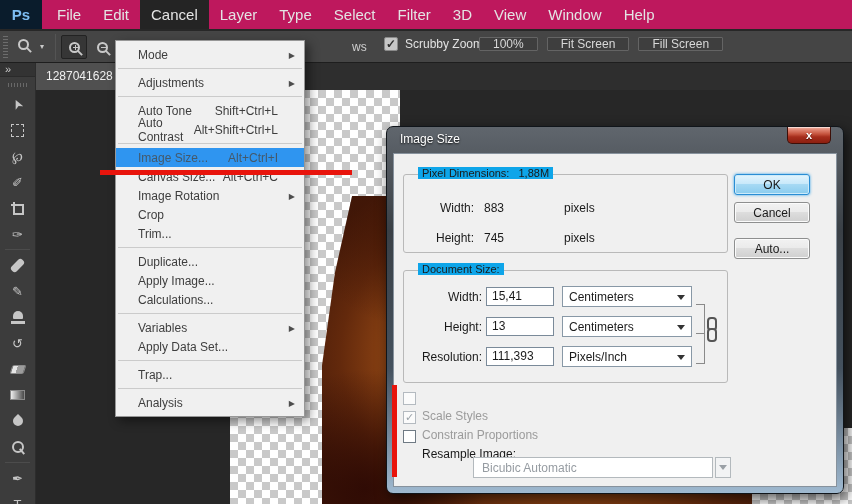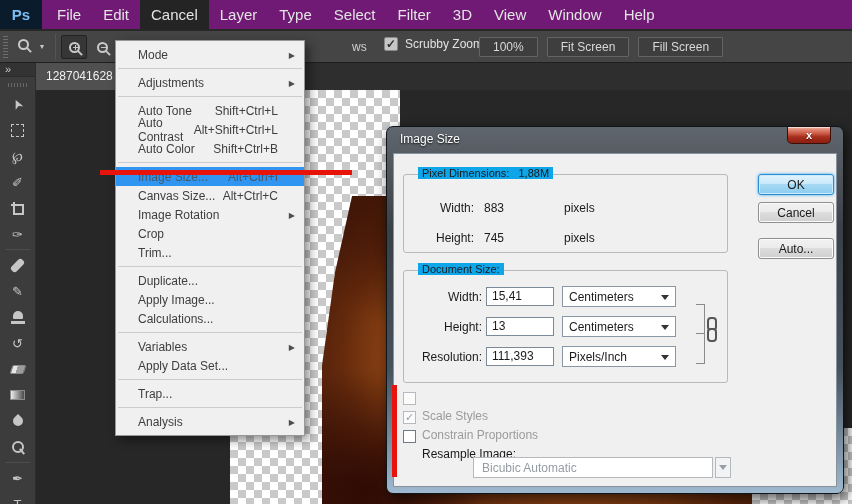--- a/index.html
+++ b/index.html
@@ -1,20 +1,20 @@
 <!DOCTYPE html>
 <html><head>
 <meta charset="utf-8">
 <style>
   *{margin:0;padding:0;box-sizing:border-box;font-family:"Liberation Sans",sans-serif;}
   html,body{background:#111;}
   #app{position:relative;width:852px;height:504px;background:#272727;overflow:hidden;}
 
   
-  #menubar{position:absolute;left:0;top:0;width:852px;height:30px;background:#701a75;border-bottom:1px solid #272727;display:flex;align-items:stretch;z-index:20;}
+  #menubar{position:absolute;left:0;top:0;width:852px;height:30px;background:#be185d;border-bottom:1px solid #272727;display:flex;align-items:stretch;z-index:20;}
   #ps-logo{width:42px;display:flex;align-items:center;justify-content:center;background:#0a1c2c;color:#7dbdf2;font-weight:bold;font-size:15px;}
   #menubar-items{display:flex;align-items:stretch;margin-left:4px;}
   .mb-item{display:flex;align-items:center;padding:0 11px;font-size:15px;color:#e4e4e4;cursor:default;}
   .mb-item.active{background:#242424;}
 
   
   #optionsbar{position:absolute;left:0;top:31px;width:852px;height:32px;background:#454545;border-bottom:1px solid #1e1e1e;z-index:15;}
   .grip-v{position:absolute;left:3px;top:5px;width:5px;height:22px;background:repeating-linear-gradient(0deg,#6d6d6d 0 1px,transparent 1px 3px);}
   .mag{display:inline-block;width:11px;height:11px;border:2px solid #c9c9c9;border-radius:50%;position:relative;}
   .mag::after{content:"";position:absolute;width:2px;height:6px;background:#c9c9c9;right:-3px;bottom:-5px;transform:rotate(-45deg);}
@@ -24,21 +24,21 @@
   #zoomtool-caret{position:absolute;left:40px;top:11px;font-size:8px;color:#c9c9c9;}
   .opt-sep{position:absolute;left:55px;top:3px;width:1px;height:26px;background:#2c2c2c;border-right:1px solid #545454;}
   .zbtn{position:absolute;top:4px;width:26px;height:24px;display:flex;align-items:center;justify-content:center;border-radius:2px;}
   #zoom-in-btn{left:61px;background:#363636;border:1px solid #222;}
   #zoom-out-btn{left:89px;}
   #opt-clip{position:absolute;left:352px;top:9px;font-size:12px;color:#cfcfcf;}
   #scrubby{position:absolute;left:384px;top:6px;display:flex;align-items:center;}
   .opt-check{width:14px;height:14px;background:#c6c6c6;border:1px solid #8a8a8a;border-radius:2px;color:#2e2e2e;font-size:12px;line-height:12px;text-align:center;font-weight:bold;}
   #scrubby .lbl{margin-left:7px;font-size:12px;color:#e2e2e2;}
   #opt-buttons{position:absolute;left:479px;top:6px;display:flex;gap:9px;}
-  .opt-btn{height:20px;padding:0 13px;display:flex;align-items:center;background:#3e3e3e;border:1px solid #646464;border-radius:1px;font-size:12px;color:#d8d8d8;}
+  .opt-btn{height:14px;padding:0 13px;display:flex;align-items:center;background:#3e3e3e;border:1px solid #646464;border-radius:1px;font-size:12px;color:#d8d8d8;}
 
   
   #toolbar{position:absolute;left:0;top:63px;width:36px;height:441px;background:#3c3c3c;border-right:1px solid #2d2d2d;z-index:10;}
   #tb-head{height:14px;background:#333;color:#c9c9c9;font-size:11px;line-height:13px;padding-left:5px;border-bottom:1px solid #2a2a2a;}
   .grip-h{margin:6px auto 4px auto;width:20px;height:4px;background:repeating-linear-gradient(90deg,#686868 0 1px,transparent 1px 3px);}
   .tool{height:26px;display:flex;align-items:center;justify-content:center;color:#c6c6c6;}
   .ticon{font-size:13px;line-height:13px;}
   .rot-move{display:inline-block;transform:rotate(-115deg);}
   .tool-sep{height:1px;background:#4c4c4c;margin:2px 5px;}
   .sh-marquee{width:13px;height:13px;border:1px dashed #c6c6c6;}
@@ -82,30 +82,30 @@
   .glabel{position:absolute;top:-8px;left:14px;background:#0ea5e9;padding:0 4px;font-size:11px;color:#1a1a1a;white-space:nowrap;}
   #grp-pixel{left:9px;top:20px;width:325px;height:79px;}
   #grp-doc{left:9px;top:116px;width:325px;height:113px;}
   .prow{position:absolute;left:0;width:100%;display:flex;align-items:center;font-size:12px;color:#1a1a1a;}
   .prow .pl{width:70px;text-align:right;}
   .prow .pv{margin-left:10px;width:60px;}
   .prow .pu{margin-left:20px;}
   .drow{position:absolute;left:0;width:100%;display:flex;align-items:center;font-size:12px;color:#1a1a1a;}
   .drow .dl{width:78px;text-align:right;}
   .drow .din{margin-left:4px;width:68px;height:19px;background:#fff;border:1px solid #7a8a99;padding:0 5px;line-height:17px;}
-  .drow .dsel{position:relative;margin-left:8px;width:114px;height:21px;background:#fff;border:1px solid #8898a6;padding:0 6px;display:flex;align-items:center;}
+  .drow .dsel{position:relative;margin-left:8px;width:130px;height:21px;background:#fff;border:1px solid #8898a6;padding:0 6px;display:flex;align-items:center;}
   .dar{width:0;height:0;border-left:4px solid transparent;border-right:4px solid transparent;border-top:5px solid #333;}
   .dsel .dar{position:absolute;right:6px;top:8px;}
   #link-bracket{position:absolute;left:302px;top:150px;width:9px;height:60px;border:1px solid #8a8a8a;border-left:none;}
   #link-stub{position:absolute;left:302px;top:179px;width:9px;height:1px;background:#8a8a8a;}
   #chain-icon{position:absolute;left:313px;top:163px;width:10px;height:34px;}
   #chain-icon .c1,#chain-icon .c2{position:absolute;left:0;width:10px;height:14px;border:2px solid #555;border-radius:4px;background:#f0f0f0;}
   #chain-icon .c1{top:0;}
   #chain-icon .c2{top:11px;}
-  .btn{position:absolute;left:364px;width:76px;height:21px;display:flex;align-items:center;justify-content:center;font-size:12px;color:#1a1a1a;border-radius:3px;}
+  .btn{position:absolute;left:340px;width:76px;height:21px;display:flex;align-items:center;justify-content:center;font-size:12px;color:#1a1a1a;border-radius:3px;}
   #btn-ok{top:20px;background:linear-gradient(180deg,#e3f4fd 0%,#c9e9fa 45%,#a6d9f4 50%,#8accee 100%);border:1px solid #2a8dd4;box-shadow:0 0 3px #35a3e8,inset 0 0 0 1px #cdebfa;}
   #btn-cancel{top:48px;}
   #btn-auto{top:84px;}
   .btn.std{background:linear-gradient(180deg,#f2f2f2 0%,#ebebeb 45%,#dddddd 50%,#cfcfcf 100%);border:1px solid #8e8f8f;box-shadow:inset 0 0 0 1px #fbfbfb;}
   .cbrow{position:absolute;left:9px;height:16px;display:flex;align-items:center;font-size:12px;}
   .cbox{width:13px;height:13px;border:1px solid #6f7a84;background:#fff;font-size:11px;line-height:11px;text-align:center;color:#9aa2a8;}
   .cbrow.dis .cbox{border-color:#b4bac0;background:#fbfbfb;}
   .cbrow .cl{margin-left:6px;color:#1a1a1a;margin-top:36px;}
   .cbrow.dis .cl{color:#9b9b9b;}
   #resample-select{position:absolute;left:79px;top:303px;width:240px;height:21px;background:#fff;border:1px solid #b3b9bd;display:flex;align-items:center;padding:0 8px;font-size:12px;color:#969ca2;}
@@ -244,24 +244,20 @@
         </div>
         <div class="msep"></div>
         <div class="mi">
           <span class="ml">Auto Tone</span>
           <span class="sc">Shift+Ctrl+L</span>
         </div>
         <div class="mi">
           <span class="ml">Auto Contrast</span>
           <span class="sc">Alt+Shift+Ctrl+L</span>
         </div>
-        <div class="mi">
-          <span class="ml">Auto Color</span>
-          <span class="sc">Shift+Ctrl+B</span>
-        </div>
         <div class="msep"></div>
         <div class="mi hl">
           <span class="ml">Image Size...</span>
           <span class="sc">Alt+Ctrl+I</span>
         </div>
         <div class="mi">
           <span class="ml">Canvas Size...</span>
           <span class="sc">Alt+Ctrl+C</span>
         </div>
         <div class="mi">

